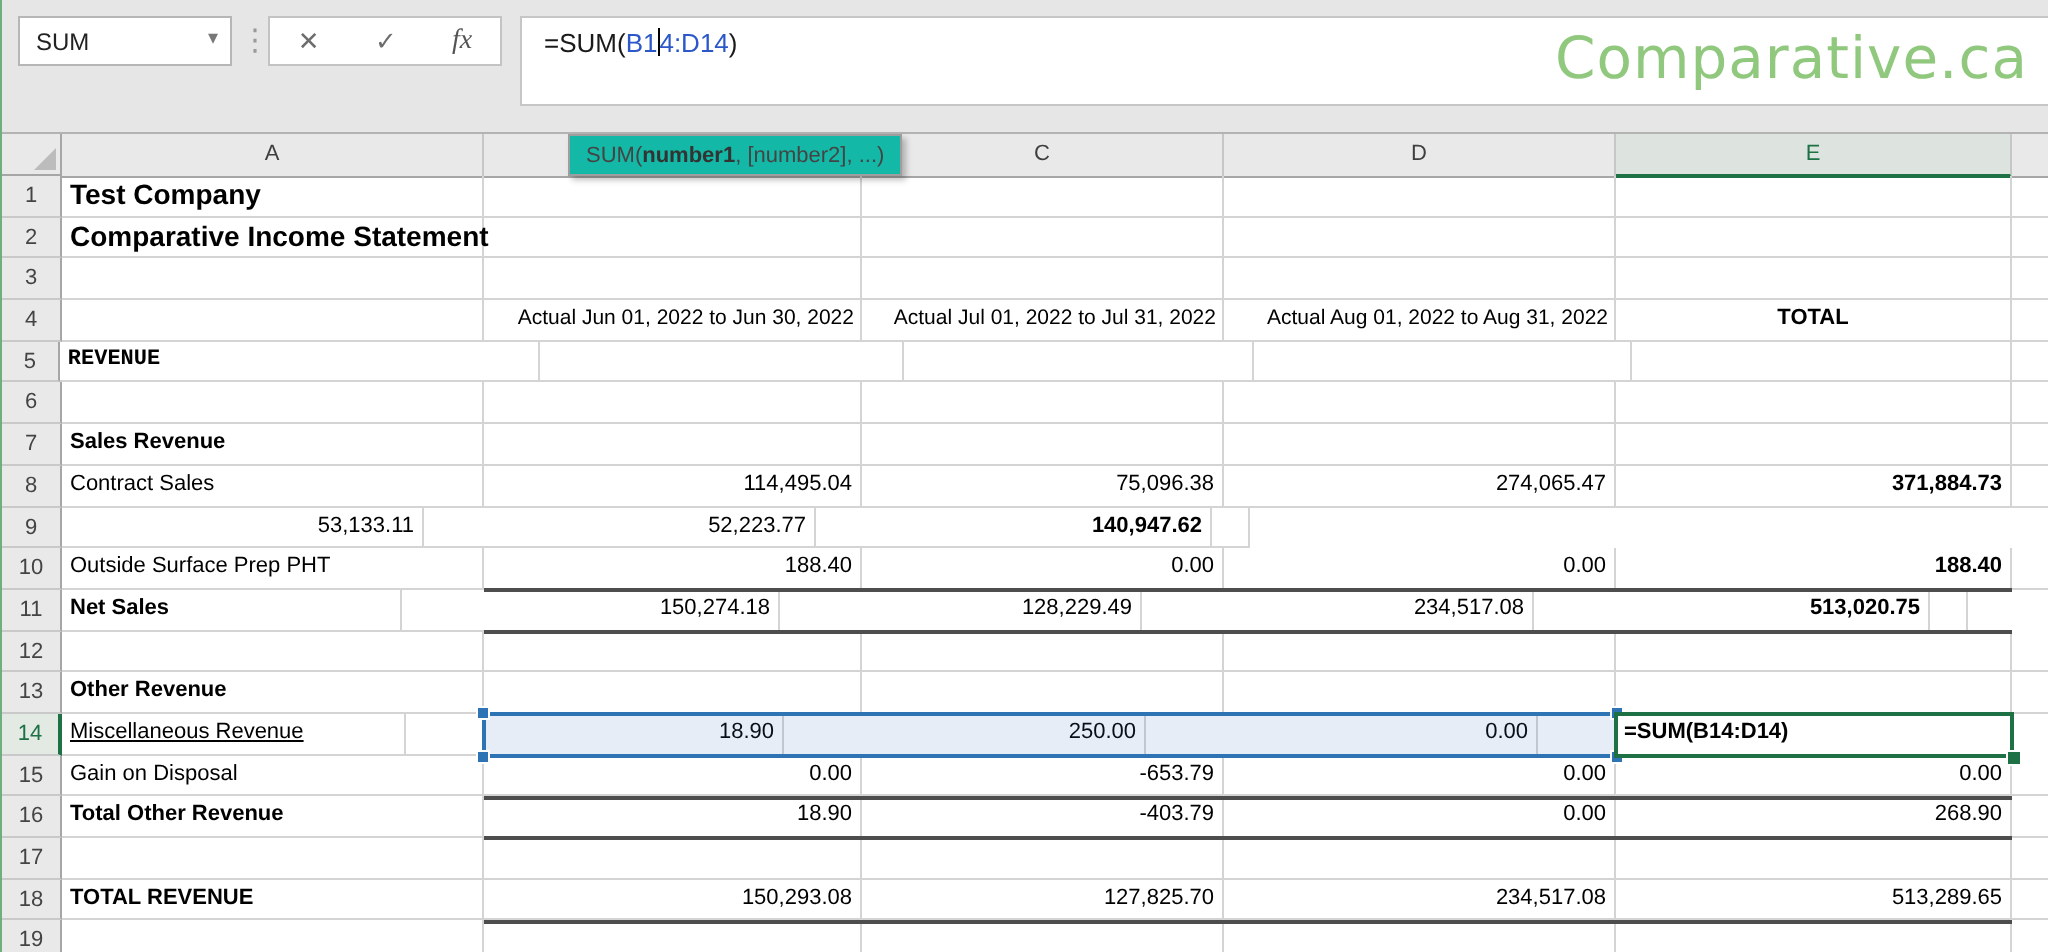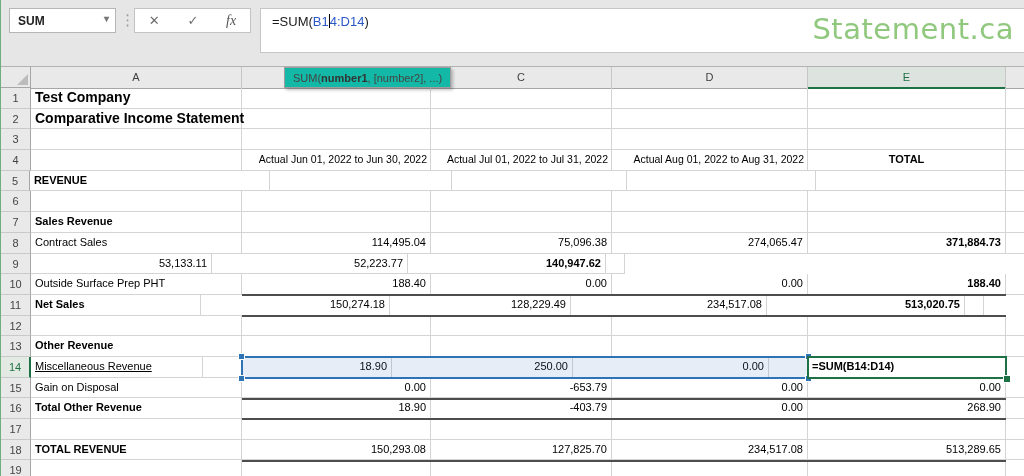--- a/index.html
+++ b/index.html
@@ -3,21 +3,21 @@
 <meta charset="utf-8">
 <style>
   html,body{margin:0;padding:0;width:1024px;height:476px;overflow:hidden;
     font-family:"Liberation Sans",sans-serif;background:#fff;}
   #stage{position:relative;width:1024px;height:476px;background:#fff;border-left:1px solid #6fae7d;box-sizing:border-box;}
 
   
   #chrome{position:absolute;left:0;top:0;width:1024px;height:66px;background:#e6e6e6;}
   #name-box{position:absolute;left:8px;top:8px;width:107px;height:25px;background:#fff;
     border:1px solid #b6b6b6;box-sizing:border-box;display:flex;align-items:center;
-    font-size:12px;color:#222;padding-left:8px;font-weight:bold;}
+    font-size:12px;color:#222;padding-left:8px;}
   #name-box .arrow{position:absolute;right:6px;top:4px;font-size:10px;color:#777;}
   #dots-sep{position:absolute;left:119px;top:11px;font-size:15px;color:#9a9a9a;letter-spacing:-2px;}
   #fb-buttons{position:absolute;left:133px;top:8px;width:117px;height:25px;background:#fff;
     border:1px solid #c3c3c3;box-sizing:border-box;display:flex;align-items:center;
     justify-content:space-around;color:#6d6d6d;}
   #fb-buttons .glyph{font-size:13px;line-height:23px;}
   #fb-buttons .fx{font-style:italic;font-family:"Liberation Serif",serif;font-size:14px;color:#555;}
   #formula-bar{position:absolute;left:259px;top:8px;width:765px;height:45px;background:#fff;
     border:1px solid #c6c6c6;box-sizing:border-box;}
   #formula-text{position:absolute;left:11px;top:5px;font-size:13px;color:#1a1a1a;white-space:nowrap;}
@@ -80,21 +80,21 @@
     <div id="dots-sep">⋮</div>
     <div id="fb-buttons">
       <span class="glyph">✕</span>
       <span class="glyph">✓</span>
       <span class="glyph fx">fx</span>
     </div>
     <div id="formula-bar">
       <div id="formula-text">
         <span>=SUM(</span><span class="ref">B1</span><span class="cursor"></span><span class="ref">4:D14</span><span>)</span>
       </div>
-      <div id="brokebooks-logo">Statement.ca</div>
+      <div id="brokebooks-logo">Comparative.ca</div>
     </div>
   </div>
 
   <div id="function-tooltip">
     <span><span>SUM(</span><b>number1</b><span>, [number2], ...)</span></span>
   </div>
 
   <div id="grid">
       <div class="hdr-row">
         <div id="select-all-corner" style="width: 30px;"></div>
@@ -136,21 +136,21 @@
         <div class="rh" style="width: 30px;">4</div>
         <div class="c" style="width: 211px;"></div>
         <div class="c num sm" style="width: 189px;">Actual Jun 01, 2022 to Jun 30, 2022</div>
         <div class="c num sm" style="width: 181px;">Actual Jul 01, 2022 to Jul 31, 2022</div>
         <div class="c num sm" style="width: 196px;">Actual Aug 01, 2022 to Aug 31, 2022</div>
         <div class="c b ctr" style="width: 198px;">TOTAL</div>
         <div class="c" style="width: 19px;"></div>
       </div>
       <div class="row">
         <div class="rh" style="width: 30px;">5</div>
-        <div class="c b" style="width: 249px;">REVENUE</div>
+        <div class="c b" style="width: 249px; font-family: Liberation Mono, monospace;">REVENUE</div>
         <div class="c" style="width: 189px;"></div>
         <div class="c" style="width: 181px;"></div>
         <div class="c" style="width: 196px;"></div>
         <div class="c" style="width: 198px;"></div>
         <div class="c" style="width: 19px;"></div>
       </div>
       <div class="row">
         <div class="rh" style="width: 30px;">6</div>
         <div class="c" style="width: 211px;"></div>
         <div class="c" style="width: 189px;"></div>

